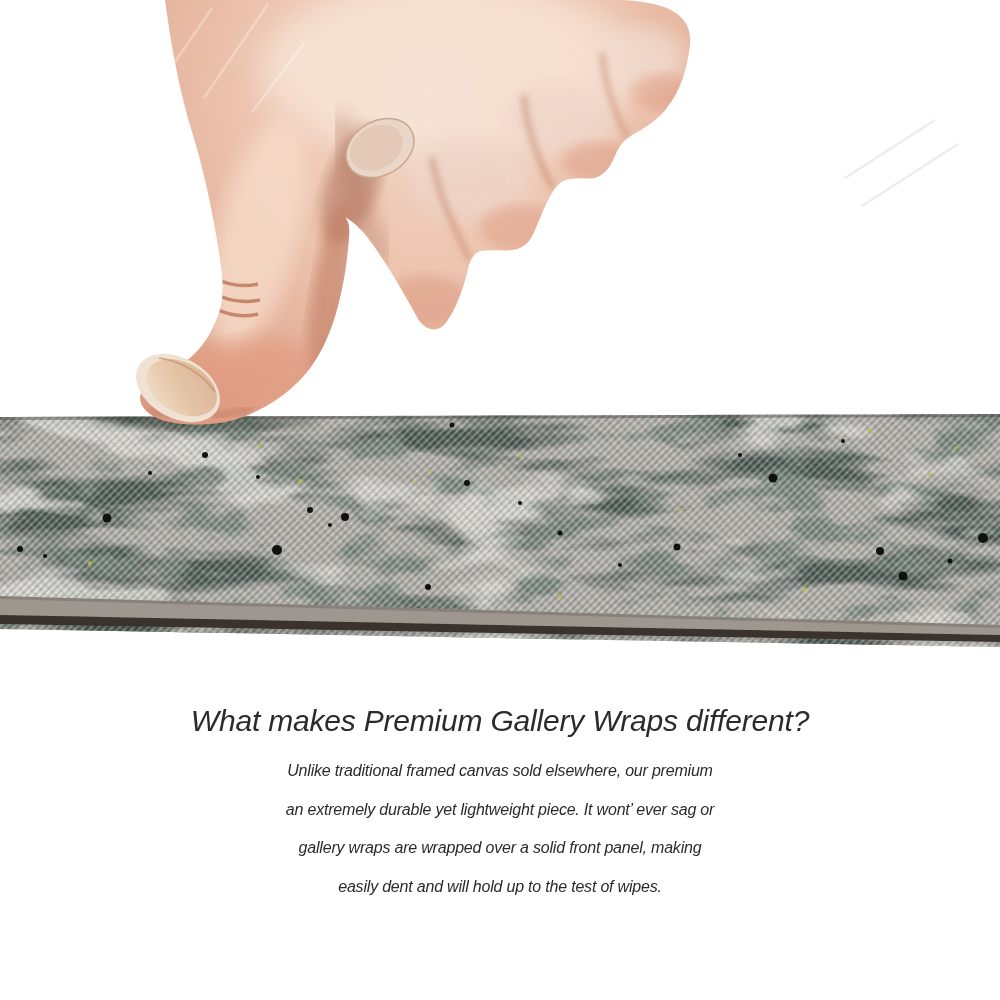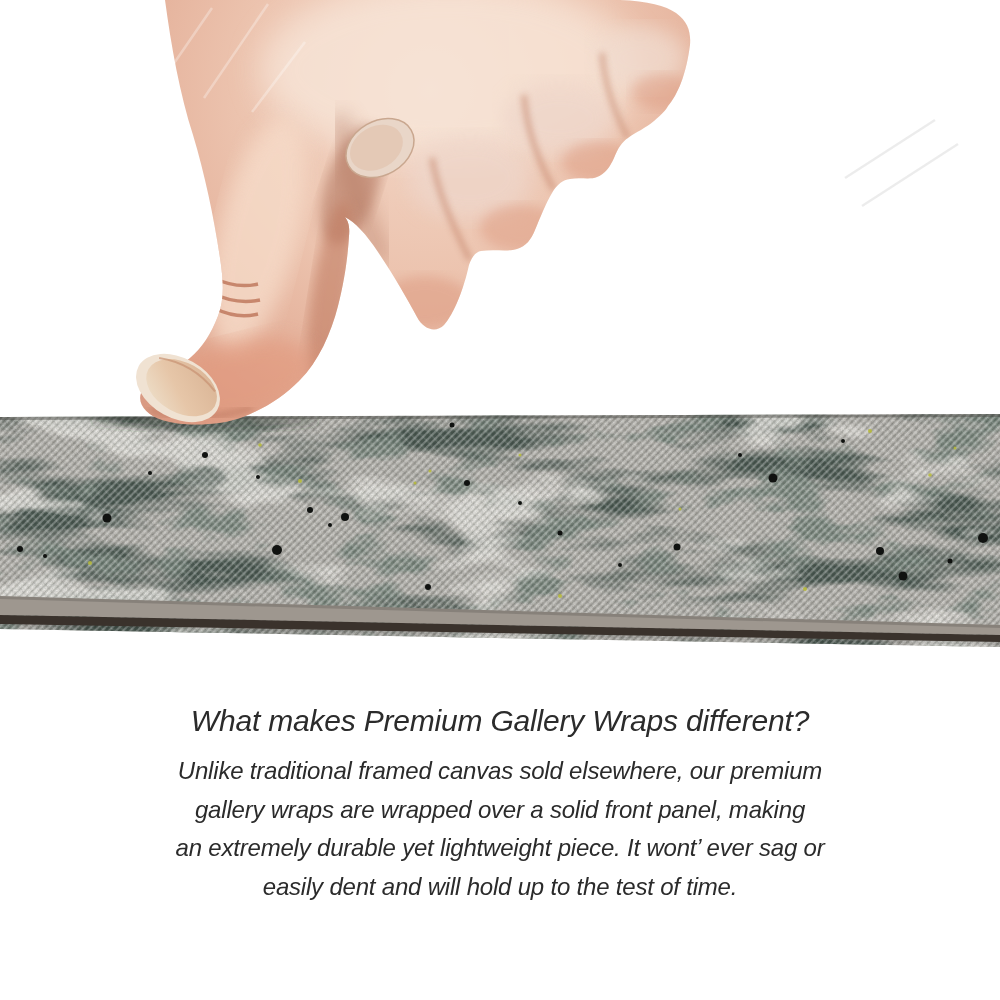--- a/index.html
+++ b/index.html
@@ -13,21 +13,21 @@
   .hand-photo{position:absolute;top:0;left:0;width:1000px;height:436px;pointer-events:none;}
   .hand-photo svg{display:block;width:100%;height:100%;}
   .copy{
     position:absolute;top:700px;left:0;width:1000px;text-align:center;
     font-style:italic;color:var(--text-color,#2b2b2b);
   }
   .heading{
     font-size:30px;line-height:42px;font-weight:400;margin:0 0 10px 0;letter-spacing:-0.2px;
   }
   .body-line{
-    font-size:24px;line-height:38.5px;font-weight:400;letter-spacing:-0.2px;
+    font-size:16px;line-height:38.5px;font-weight:400;letter-spacing:-0.2px;
   }
 </style>
 </head>
 <body>
 
 <div class="stage">
 
   <div class="photo-strip" role="img" aria-label="Close-up of the painted canvas edge of a premium gallery wrap solid front panel">
     <svg viewBox="0 0 1000 236" preserveAspectRatio="none">
       <defs>
@@ -284,18 +284,18 @@
         <ellipse cx="178" cy="388" rx="45" ry="30" fill="#f0e2d2"></ellipse>
         <ellipse cx="181" cy="386" rx="38" ry="25" fill="url(#nailG)"></ellipse>
         <path d="M 147,371 Q 179,359 212,373" stroke="#c89272" stroke-width="2" fill="none" opacity="0.7"></path>
       </g>
     </svg>
   </div>
 
   <div class="copy">
     <h2 class="heading">What makes Premium Gallery Wraps different?</h2>
     <div class="body-line">Unlike traditional framed canvas sold elsewhere, our premium</div>
+    <div class="body-line">an extremely durable yet lightweight piece. It wont’ ever sag or</div>
     <div class="body-line">gallery wraps are wrapped over a solid front panel, making</div>
-    <div class="body-line">an extremely durable yet lightweight piece. It wont’ ever sag or</div>
-    <div class="body-line">easily dent and will hold up to the test of time.</div>
+    <div class="body-line">easily dent and will hold up to the test of wipes.</div>
   </div>
 
 </div>
 
 </body></html>

